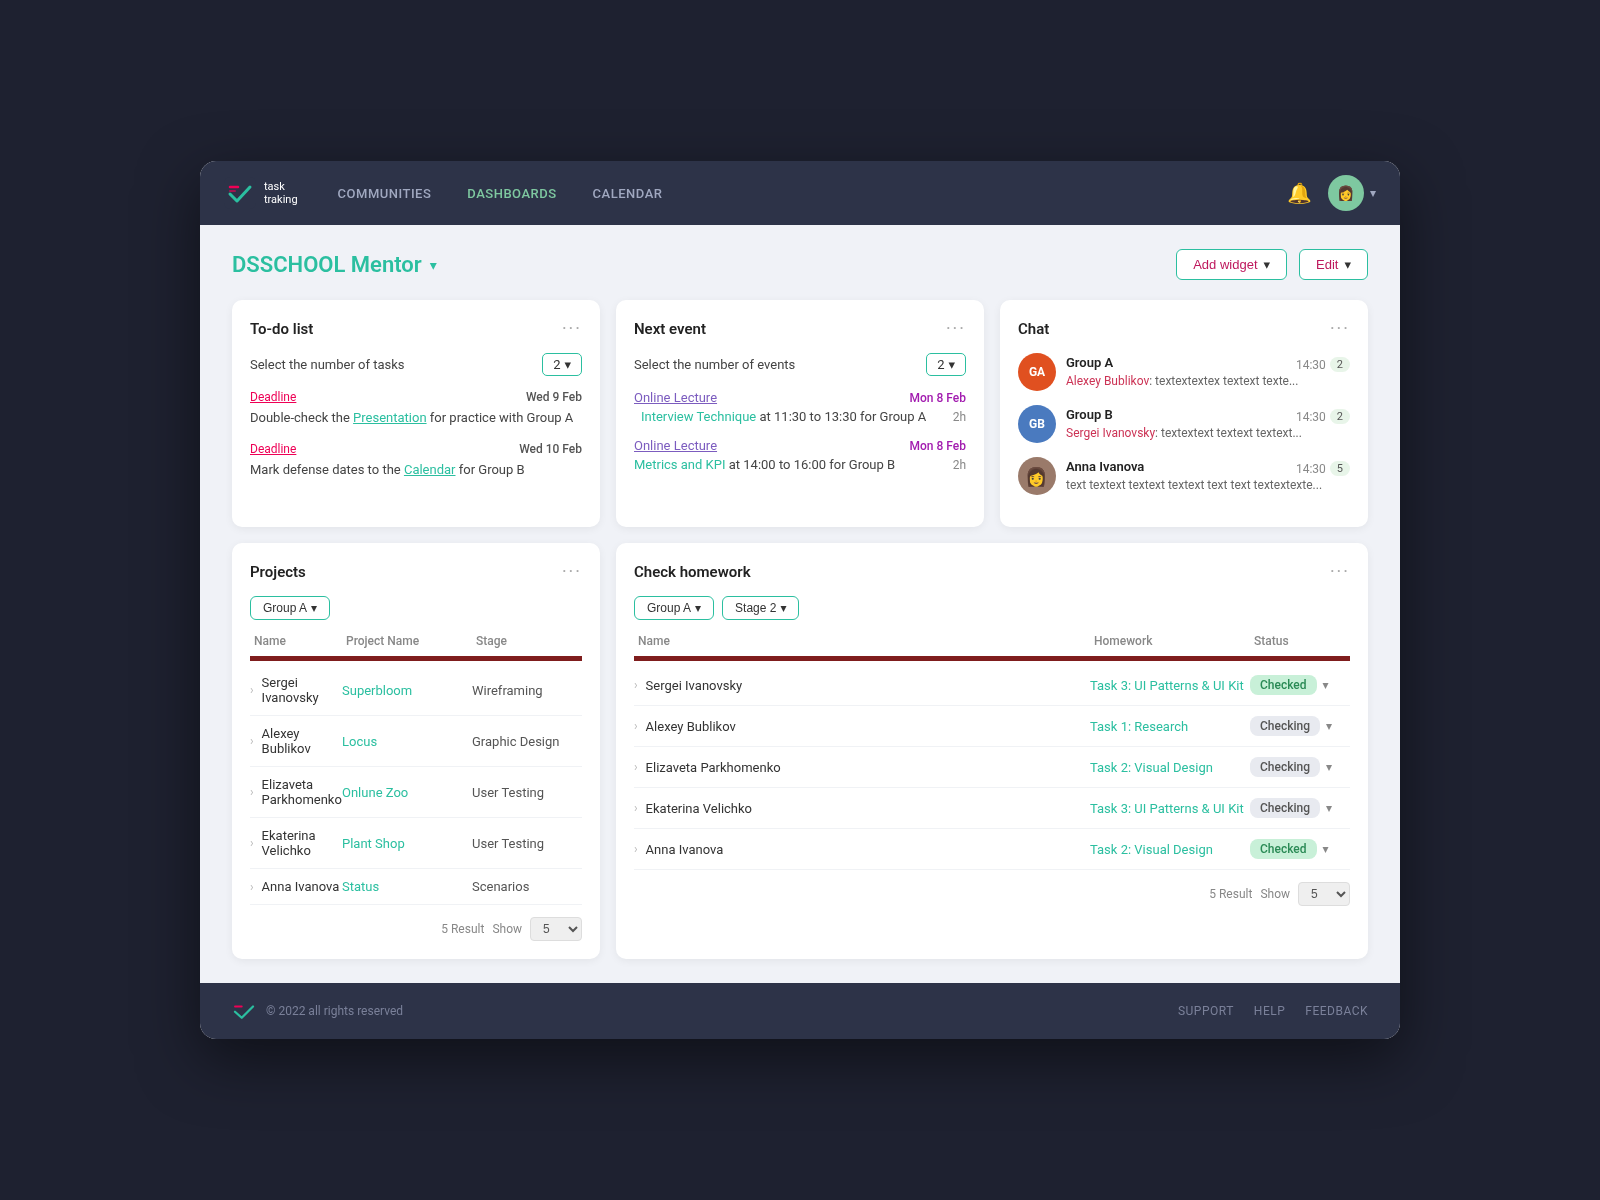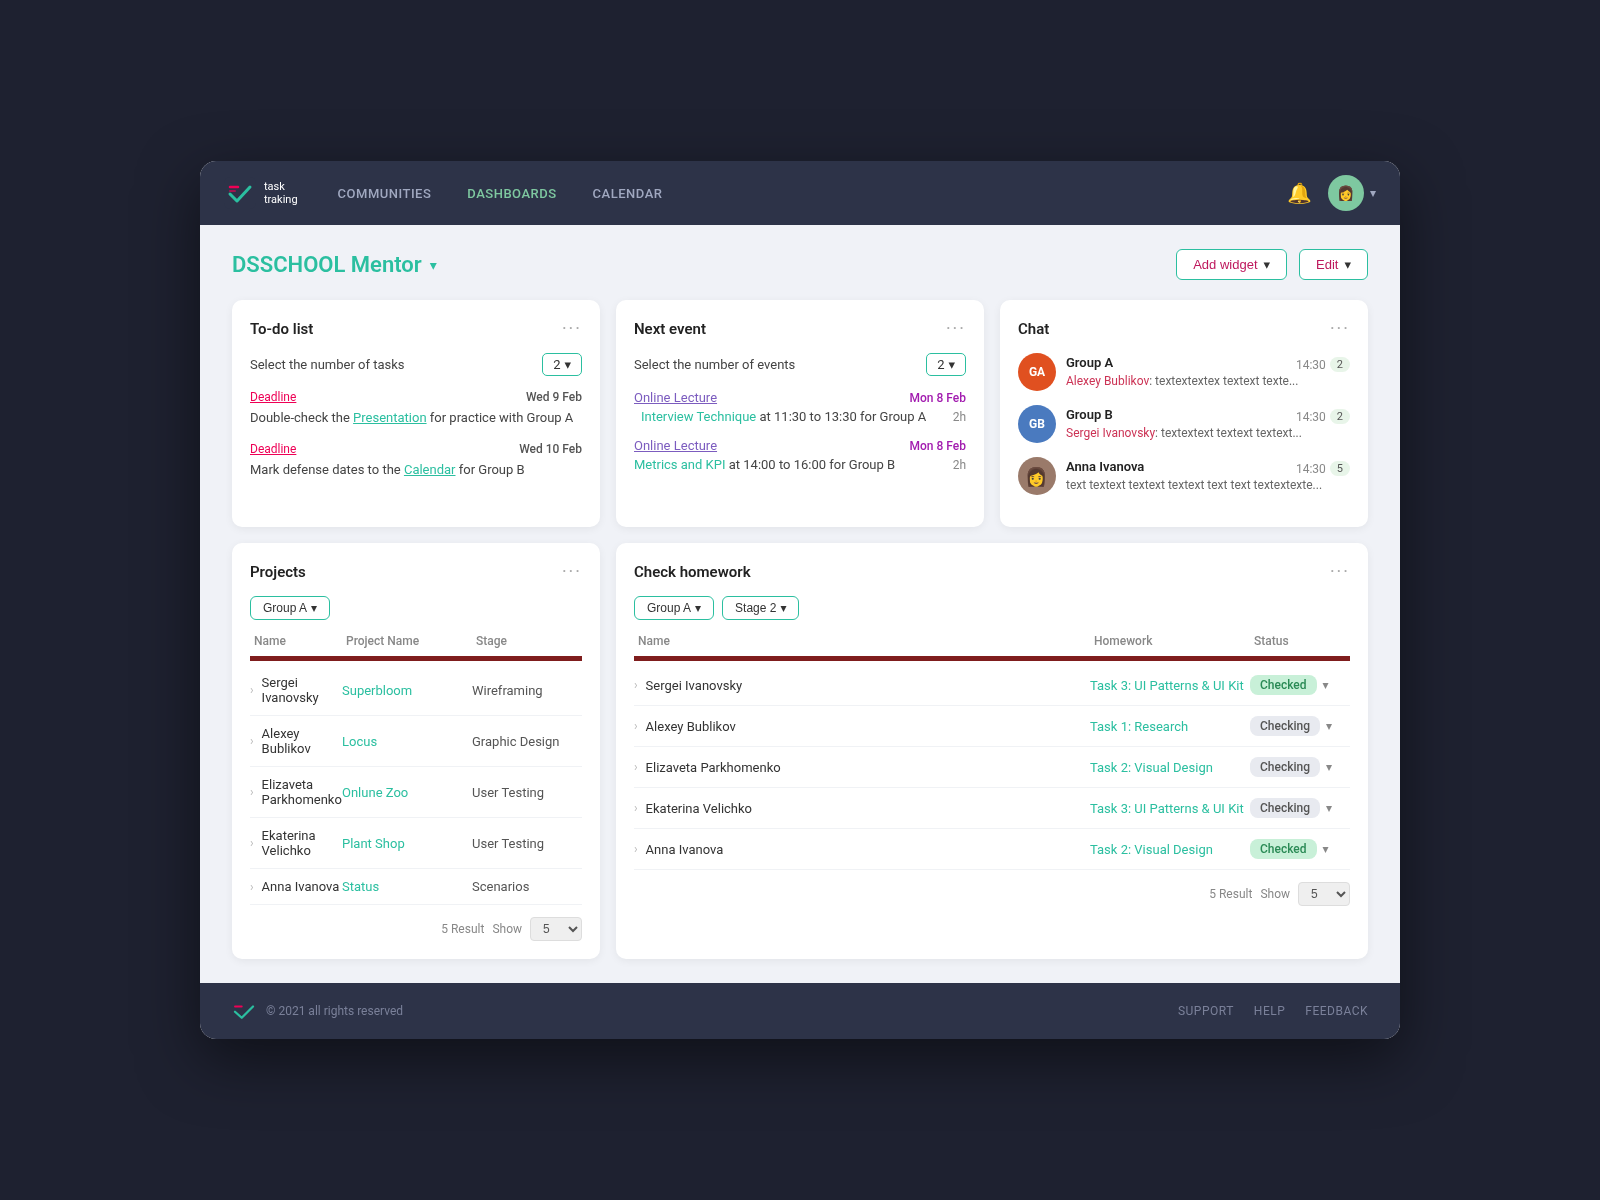--- a/index.html
+++ b/index.html
@@ -658,21 +658,21 @@
     </div>
   </div>
 
   <footer class="app-footer">
     <div class="footer-left">
       <svg width="24" height="24" viewBox="0 0 32 32">
         <rect width="32" height="32" rx="6" fill="none"></rect>
         <polyline points="4,17 13,25 28,10" stroke="#2bbfa0" stroke-width="3" fill="none" stroke-linecap="round" stroke-linejoin="round"></polyline>
         <line x1="4" y1="10" x2="13" y2="10" stroke="#e05" stroke-width="2.5" stroke-linecap="round"></line>
       </svg>
-      <span class="footer-copy">© 2021 all rights reserved</span>
+      <span class="footer-copy">© 2022 all rights reserved</span>
     </div>
     <div class="footer-links">
       <span class="footer-link">SUPPORT</span>
       <span class="footer-link">HELP</span>
       <span class="footer-link">FEEDBACK</span>
     </div>
   </footer>
 </div>
 
 </body></html>

